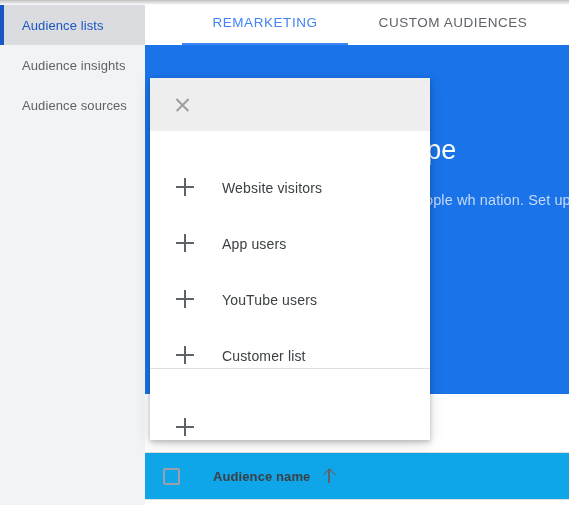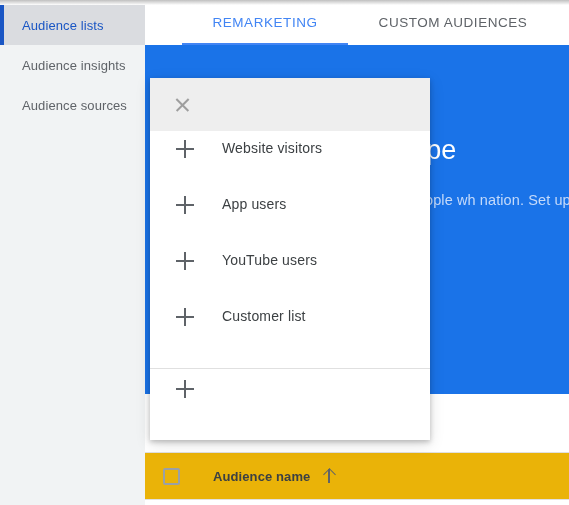--- a/index.html
+++ b/index.html
@@ -171,21 +171,21 @@
   }
   .close-icon::before { transform: rotate(45deg); }
   .close-icon::after  { transform: rotate(-45deg); }
 
   .menu-item {
     position: absolute;
     left: 0;
     width: 280px;
     height: 56px;
     display: flex;
-    align-items: flex-start;
+    align-items: flex-end;
     box-sizing: border-box;
     padding-left: 26px;
   }
   #mi-0 { top: 62px; }
   #mi-1 { top: 118px; }
   #mi-2 { top: 174px; }
   #mi-3 { top: 230px; }
   #mi-4 { top: 302px; }
 
   .plus-icon {
@@ -218,21 +218,21 @@
   }
 
   
   .table-head {
     position: absolute;
     left: 145px; top: 452px;
     width: 424px; height: 48px;
     border-top: 1px solid #e0e0e0;
     border-bottom: 1px solid #e0e0e0;
     box-sizing: border-box;
-    background: #eab308;
+    background: #0ea5e9;
     display: flex;
     align-items: center;
     z-index: 15;
   }
   .th-checkbox {
     margin-left: 18px;
     width: 17px; height: 17px;
     border: 2px solid #9aa0a6;
     border-radius: 2px;
     box-sizing: border-box;

